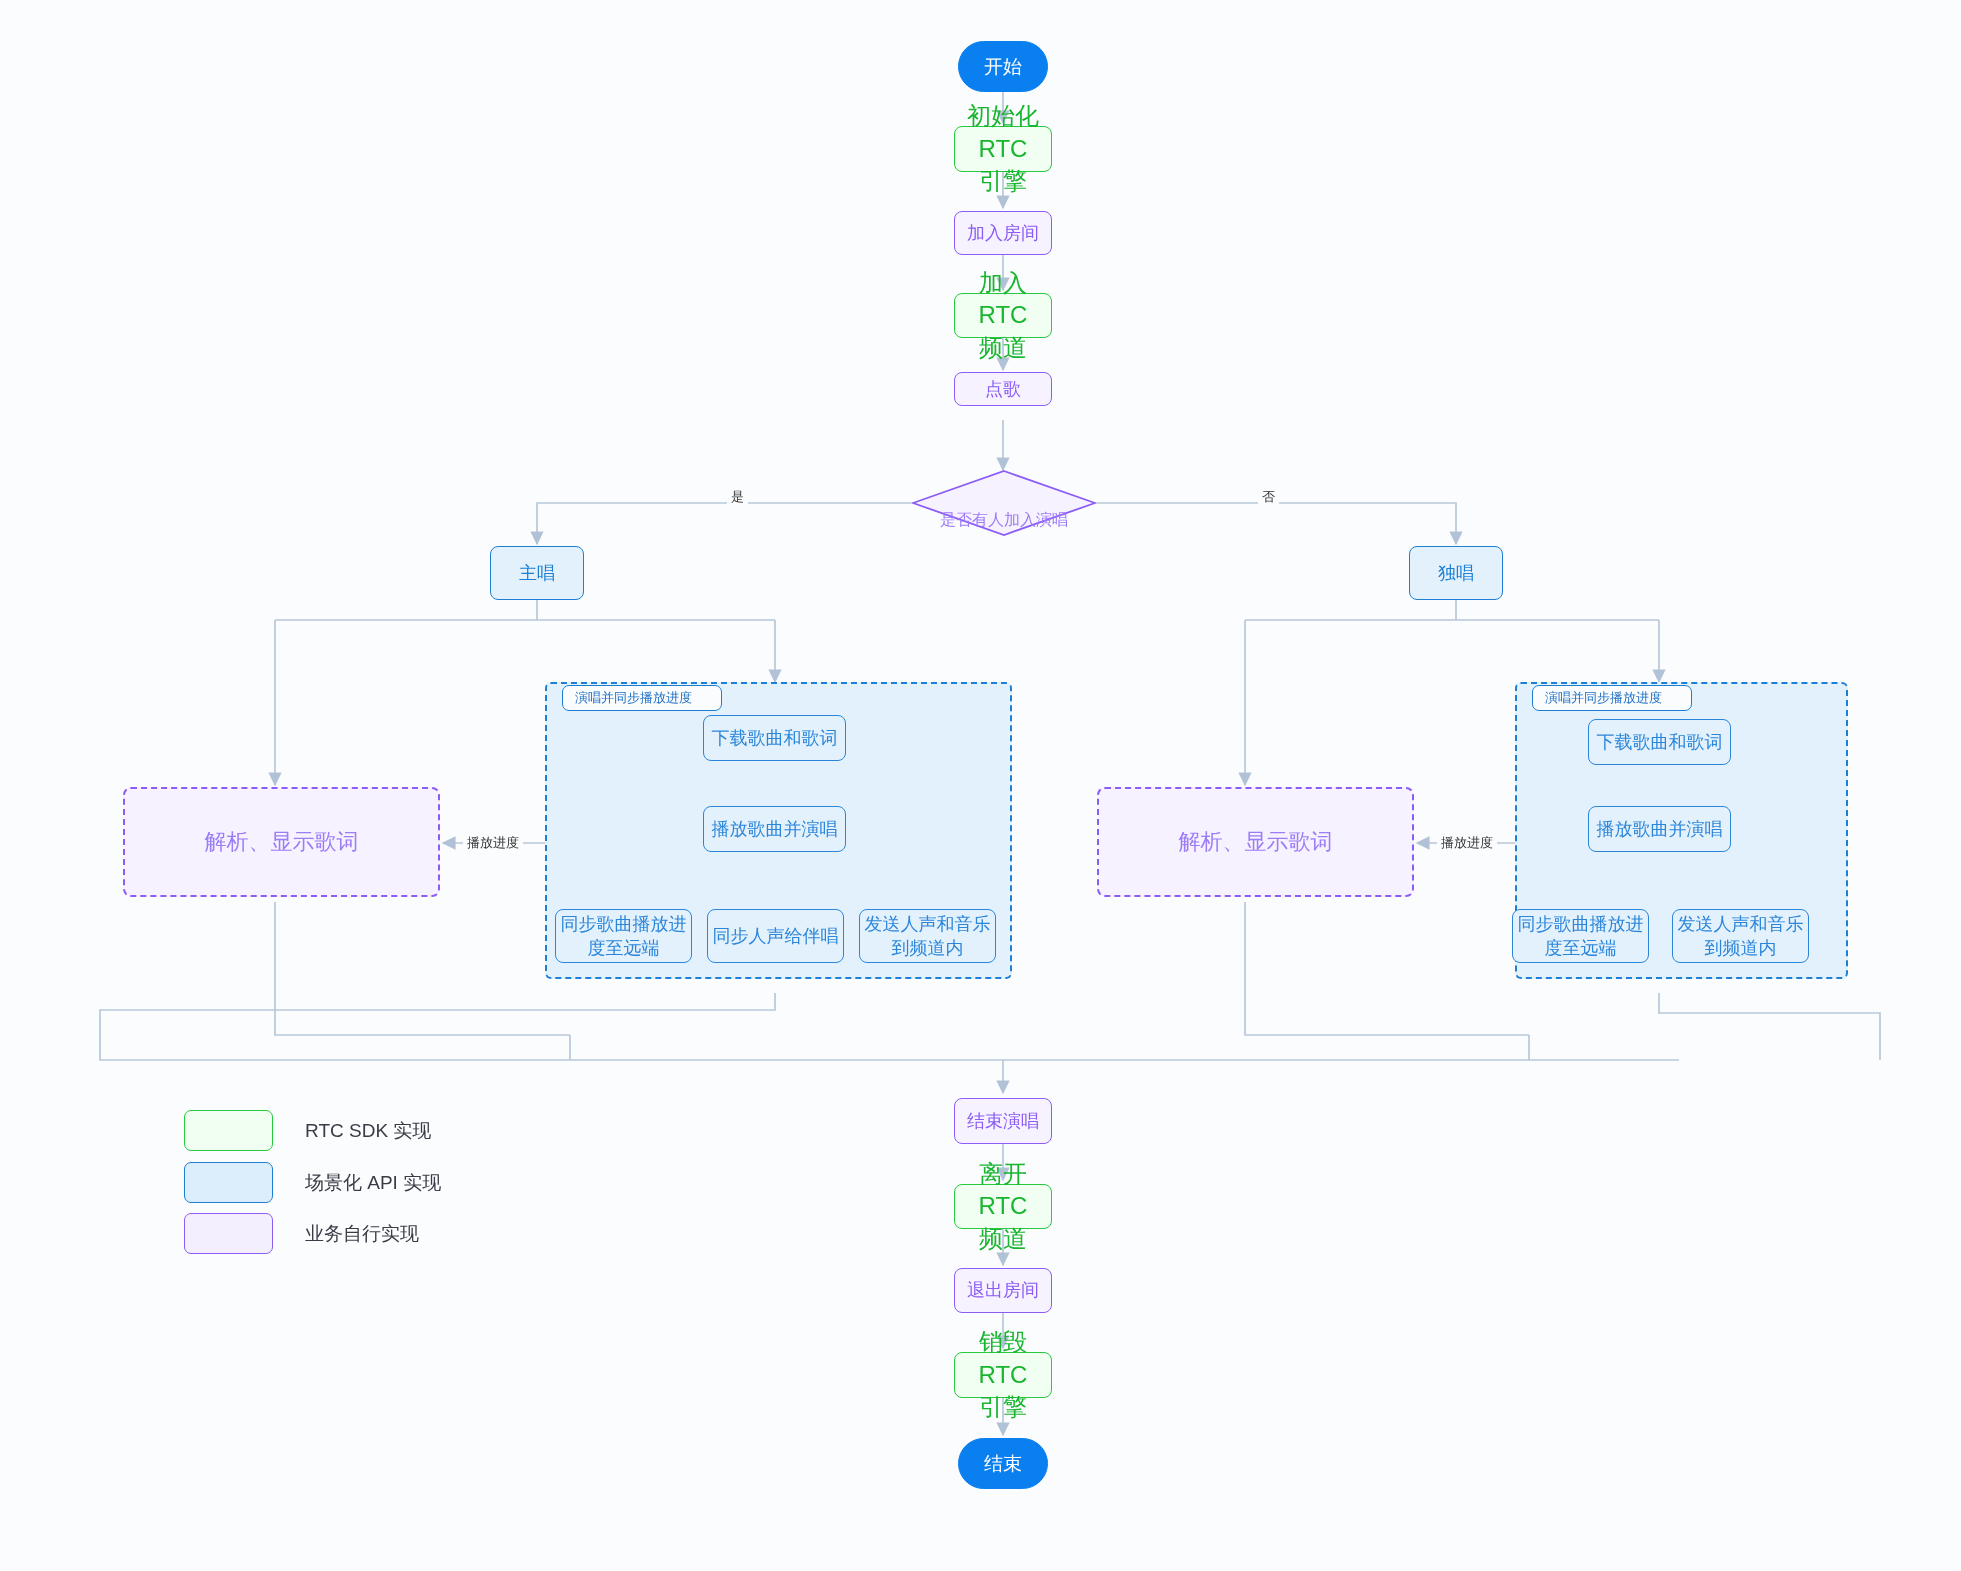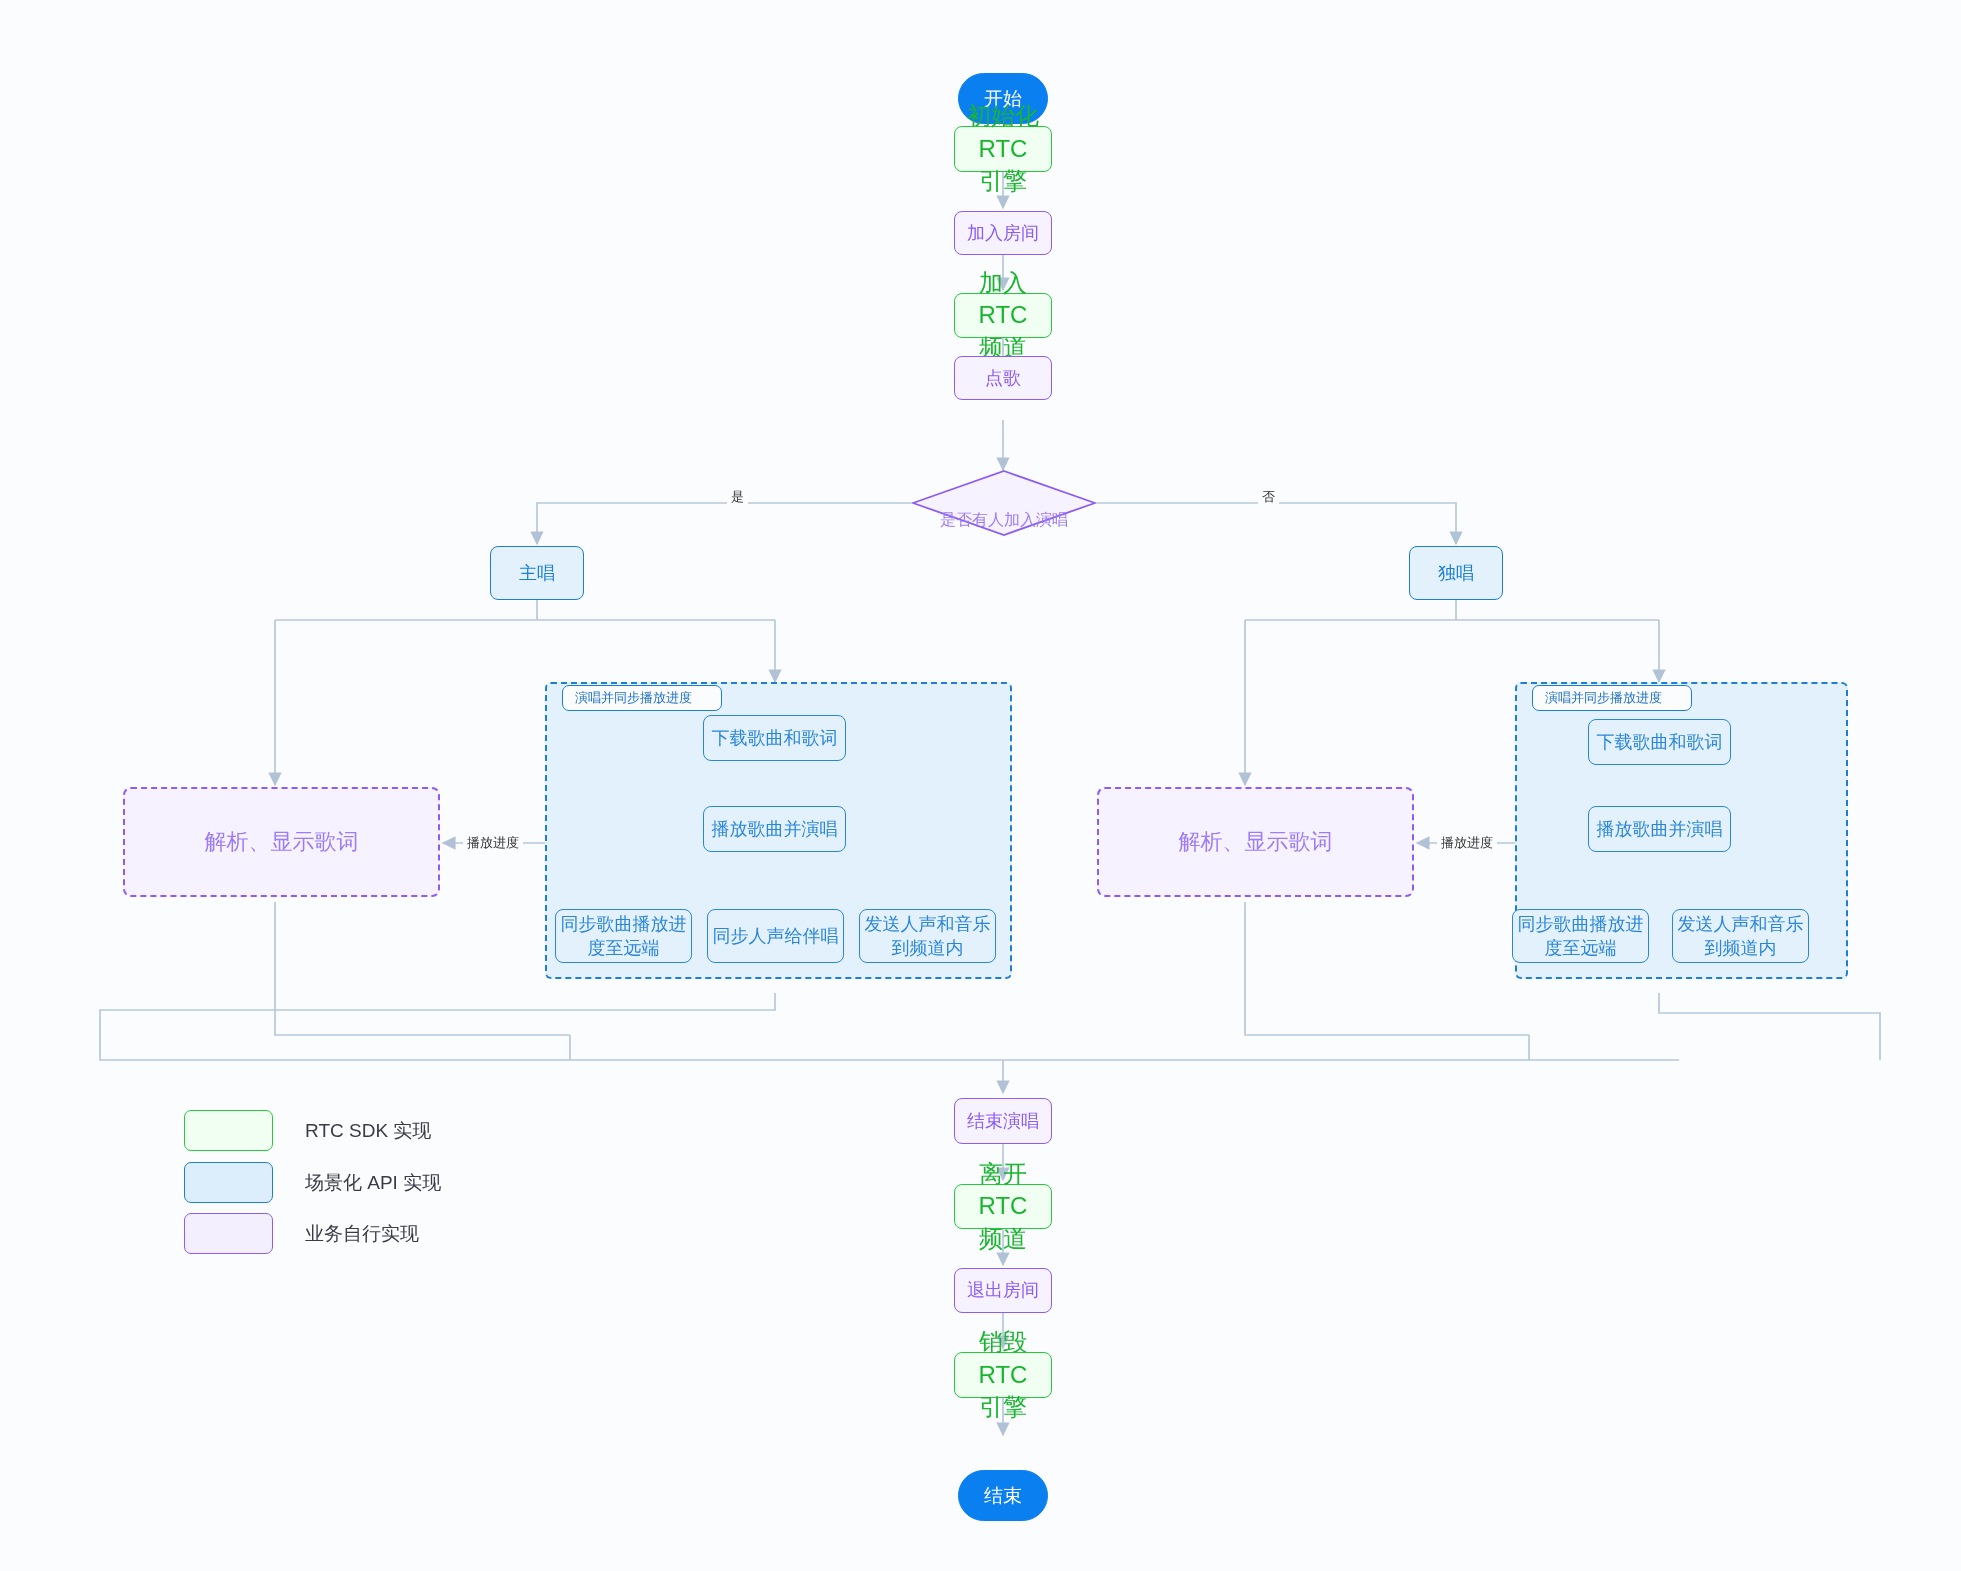--- a/index.html
+++ b/index.html
@@ -22,21 +22,20 @@
     white-space:pre-line;
   }
 
   
   .n-term{            
     background:#0a7ff0;
     color:#ffffff;
     border:1px solid #0a7ff0;
     border-radius:26px;
     font-size:19px;
-    margin-top:32px;
   }
   .n-green{           
     background:#f0fff2;
     color:#18b52e;
     border:1.6px solid #27c93f;
     border-radius:8px;
     font-size:24px;
   }
   .n-purple{          
     background:#f7f2ff;
@@ -195,21 +194,21 @@
   <div class="node n-term" style="left:958px;top:41px;width:90px;height:51px;">开始</div>
 
   <div class="node n-green" style="left:954px;top:126px;width:98px;height:46px;">初始化 RTC
 引擎</div>
 
   <div class="node n-purple" style="left:954px;top:211px;width:98px;height:44px;">加入房间</div>
 
   <div class="node n-green" style="left:954px;top:293px;width:98px;height:45px;">加入 RTC
 频道</div>
 
-  <div class="node n-purple" style="left:954px;top:356px;width:98px;height:44px;">点歌</div>
+  <div class="node n-purple" style="left:954px;top:372px;width:98px;height:34px;">点歌</div>
 
   <div class="n-diamond-wrap" style="left:912px;top:470px;width:184px;height:66px;">
     <svg width="184" height="66" viewBox="0 0 184 66" xmlns="http://www.w3.org/2000/svg">
       <polygon points="92,1 183,33 92,65 1,33" fill="#f7f2ff" stroke="#8b5cf6" stroke-width="1.8"></polygon>
     </svg>
     <div class="n-diamond-label">是否有人加入演唱</div>
   </div>
 
   <div class="edge-label" style="left:727px;top:488px;">是</div>
   <div class="edge-label" style="left:1258px;top:488px;">否</div>

